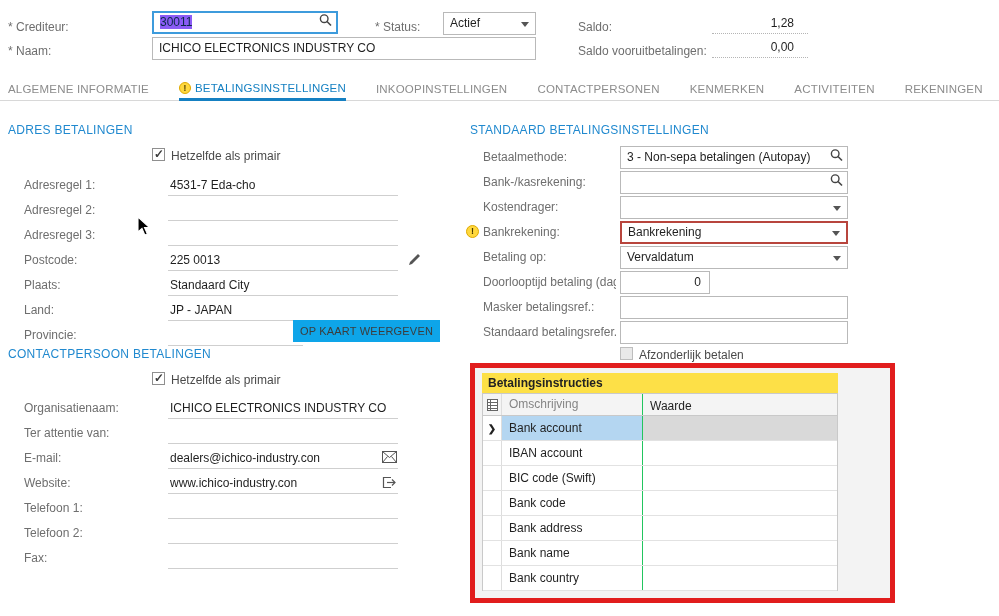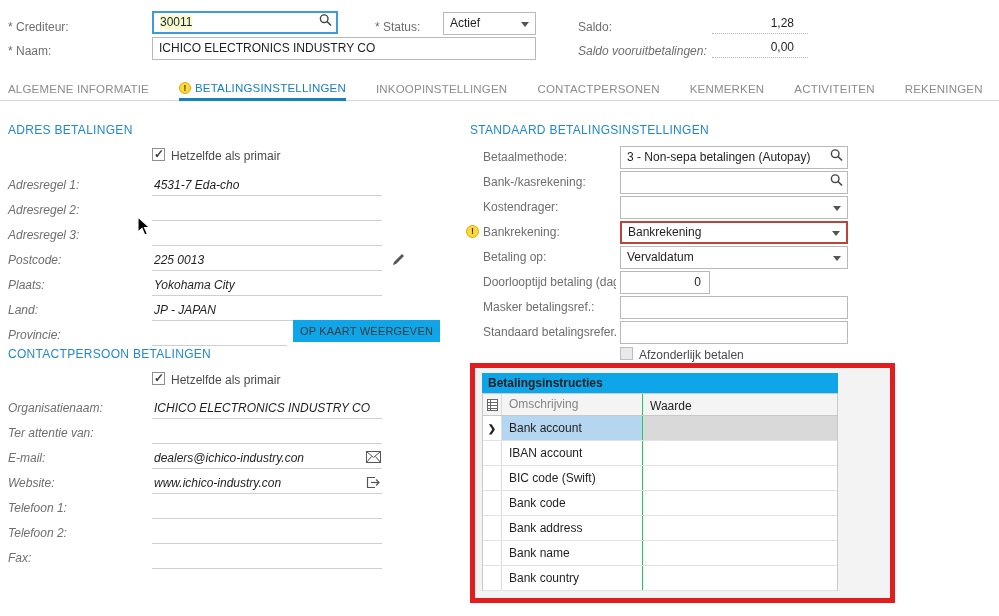--- a/index.html
+++ b/index.html
@@ -4,40 +4,40 @@
 <style>
   * { margin:0; padding:0; box-sizing:border-box; }
   html,body { width:999px; height:616px; background:#ffffff; font-family:"Liberation Sans", sans-serif; font-size:12px; color:#333; overflow:hidden; }
   body { position:relative; }
 
   .lbl { position:absolute; color:#6e6e6e; font-size:12px; white-space:nowrap; }
 
   
   .inp { position:absolute; background:#fff; border:1px solid #b9b9b9; height:23px; line-height:21px; padding:0 20px 0 6px; color:#1f1f1f; }
   .inp.focus { border:2px solid #3d9bdc; line-height:19px; }
-  .inp .sel { background:#fef9c3; color:#0a2a4a; }
+  .inp .sel { background:#8b5cf6; color:#0a2a4a; }
   .mag { position:absolute; right:4px; top:50%; transform:translateY(-50%); }
   .caret { position:absolute; right:6px; top:50%; margin-top:-2px; width:0; height:0; border-left:4px solid transparent; border-right:4px solid transparent; border-top:5px solid #555; }
   .dotfield { position:absolute; border-bottom:1px dotted #b5b5b5; height:21px; line-height:20px; text-align:right; color:#1f1f1f; }
 
   
   .tabbar { position:absolute; left:0; top:78px; width:999px; height:23px; border-bottom:1px solid #d8d8d8; display:flex; align-items:stretch; padding-left:8px; }
   .tab { font-size:11.5px; color:#8c8c8c; margin-right:30px; display:flex; align-items:center; white-space:nowrap; letter-spacing:0.2px; }
   .tab.active { color:#1580c2; border-bottom:3px solid #1580c2; margin-bottom:-1px; }
 
   .sechead { position:absolute; color:#2089cf; font-size:12px; letter-spacing:0.3px; white-space:nowrap; }
 
   
   .cb { position:absolute; width:13px; height:13px; border:1px solid #8f8f8f; background:#fff; }
   .cb.checked::after { content:"✓"; position:absolute; left:1px; top:-2px; font-size:12px; font-weight:bold; color:#3d3d3d; }
   .cb.disabled { background:#e9e9e9; border-color:#bdbdbd; }
   .cblbl { position:absolute; color:#4a4a4a; }
 
   
-  .urow { position:absolute; left:8px; width:440px; height:21px;font-style:italic; }
+  .urow { position:absolute; left:24px; width:440px; height:21px; }
   .urow .lbl2 { position:absolute; left:0; top:3px; color:#6e6e6e; white-space:nowrap; }
   .urow .fld { position:absolute; left:144px; top:0; width:230px; height:21px; border-bottom:1px solid #cfcfcf; line-height:20px; padding-left:2px; color:#1f1f1f; white-space:nowrap; }
 
   
   .rrow { position:absolute; left:483px; height:23px; }
   .rrow .lbl2 { position:absolute; left:0; top:4px; color:#6e6e6e; white-space:nowrap; max-width:133px; overflow:hidden; }
   .rrow .box { position:absolute; left:137px; top:0; width:228px; height:23px; background:#fff; border:1px solid #b9b9b9; line-height:21px; padding:0 18px 0 6px; color:#1f1f1f; white-space:nowrap; }
   .rrow .box.err { border:2px solid #b8453d; line-height:19px; }
   .rrow .box.num { width:90px; text-align:right; padding-right:8px; }
 
@@ -45,21 +45,21 @@
   .warn::after { content:"!"; }
   .tabwarn { position:relative; width:12px; height:12px; margin-right:4px; border-radius:50%; background:#ffd83d; border:1px solid #dfa900; font-size:8.5px; font-weight:bold; color:#4c3a00; text-align:center; line-height:10px; flex:0 0 auto; }
   .tabwarn::after { content:"!"; }
 
   .mapbtn { position:absolute; left:293px; top:320px; width:147px; height:22px; background:#0ea5e9; color:#3c3c3c; font-size:11px; text-align:center; line-height:22px; letter-spacing:0.2px; }
 
   .fldicon { position:absolute; top:3px; }
 
   
   .redbox { position:absolute; left:470px; top:363px; width:425px; height:240px; border:5px solid #e11d1d; background:#f3f3f3; }
-  .gridpanel { position:absolute; left:7px; top:5px; width:356px; background:#0ea5e9; }
+  .gridpanel { position:absolute; left:7px; top:5px; width:356px; background:#fde047; }
   .gridtitle { height:20px; line-height:20px; font-weight:bold; color:#222; padding-left:6px; }
   .gtable { width:356px; border:1px solid #c9c9c9; border-bottom:none; }
   .grow { display:flex; height:25px; border-bottom:1px solid #e2e2e2; background:#fff; }
   .grow.head { height:22px; background:#f4f4f4; border-bottom:1px solid #c9c9c9; color:#858585; }
   .gc-icon { width:19px; flex:0 0 19px; border-right:1px solid #ddd; display:flex; align-items:center; justify-content:center; font-size:10px; font-weight:bold; color:#222; }
   .gc-desc { width:141px; flex:0 0 141px; border-right:1px solid #22c55e; line-height:24px; padding-left:7px; color:#1f1f1f; white-space:nowrap; overflow:hidden; }
   .grow.head .gc-desc { color:#858585; line-height:21px; }
   .gc-val { flex:1; line-height:24px; padding-left:7px; color:#1f1f1f; }
   .grow.selected .gc-desc { background:#b4d6f1; }
   .grow.selected .gc-val { background:#d9d9d9; }
@@ -85,21 +85,21 @@
 </div>
 
 <div class="lbl" style="left:375px; top:20px;">* Status:</div>
 <div class="inp" style="left:443px; top:12px; width:93px;">
   <span>Actief</span>
   <span class="caret"></span>
 </div>
 
 <div class="lbl" style="left:578px; top:20px;">Saldo:</div>
 <div class="dotfield" style="left:712px; top:13px; width:96px; padding-right:14px;">1,28</div>
-<div class="lbl" style="left:578px; top:44px;font-style:italic;">Saldo vooruitbetalingen:</div>
+<div class="lbl" style="left:578px; top:44px;">Saldo vooruitbetalingen:</div>
 <div class="dotfield" style="left:712px; top:37px; width:96px; padding-right:14px;">0,00</div>
 
 <div class="tabbar">
   <div class="tab">
       <span>ALGEMENE INFORMATIE</span>
     </div>
   <div class="tab active">
       <span class="tabwarn"></span>
       <span>BETALINGSINSTELLINGEN</span>
     </div>
@@ -140,21 +140,21 @@
   <span class="lbl2">Postcode:</span>
   <span class="fld">225 0013</span>
   <span class="fldicon" style="left:384px;">
     <svg width="13" height="13" viewBox="0 0 13 13">
         <path d="M1 12 L4 11 L12 3 L10 1 L2 9 Z" fill="#555"></path>
       </svg>
   </span>
 </div>
 <div class="urow" style="top:275px;">
     <span class="lbl2">Plaats:</span>
-    <span class="fld">Yokohama City</span>
+    <span class="fld">Standaard City</span>
   </div>
 <div class="urow" style="top:300px;">
     <span class="lbl2">Land:</span>
     <span class="fld">JP - JAPAN</span>
   </div>
 <div class="urow" style="top:325px;">
     <span class="lbl2">Provincie:</span>
     <span class="fld" style="width:135px;"></span>
   </div>
 <div class="mapbtn">OP KAART WEERGEVEN</div>

